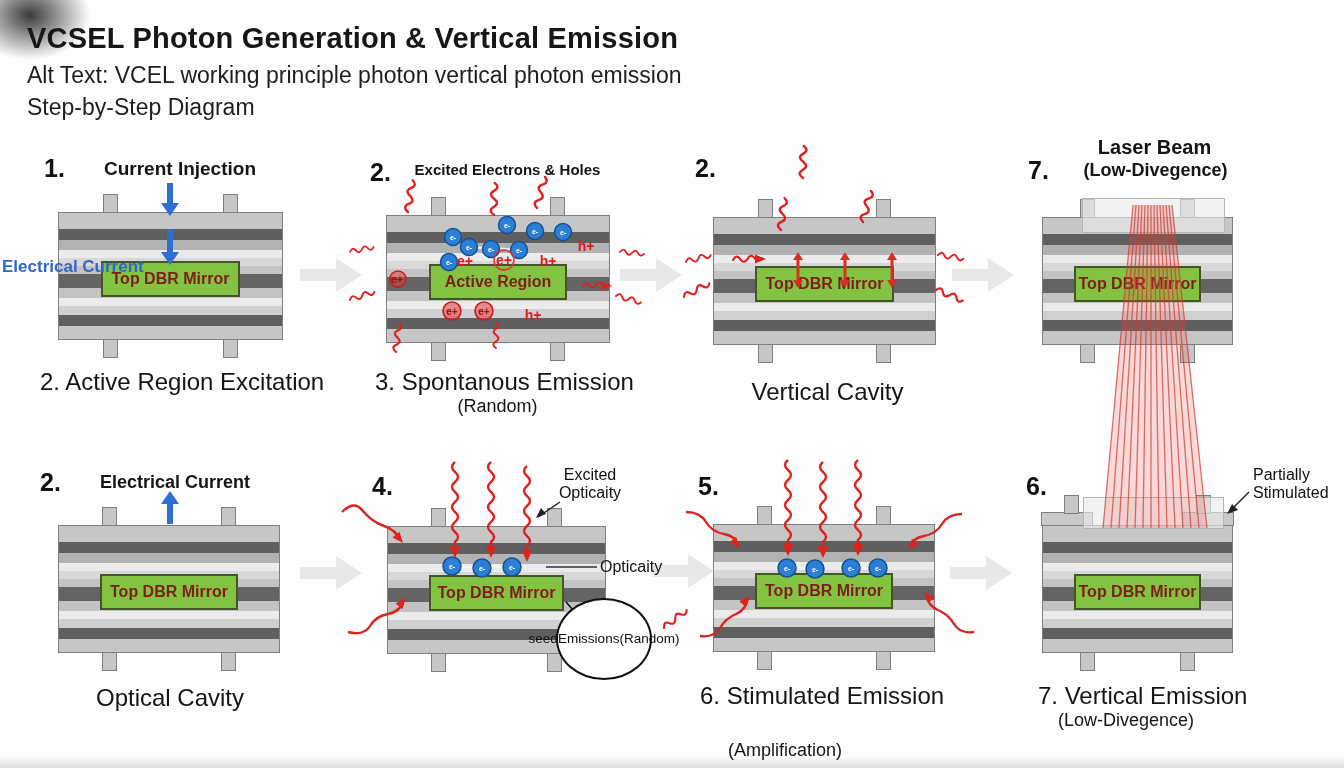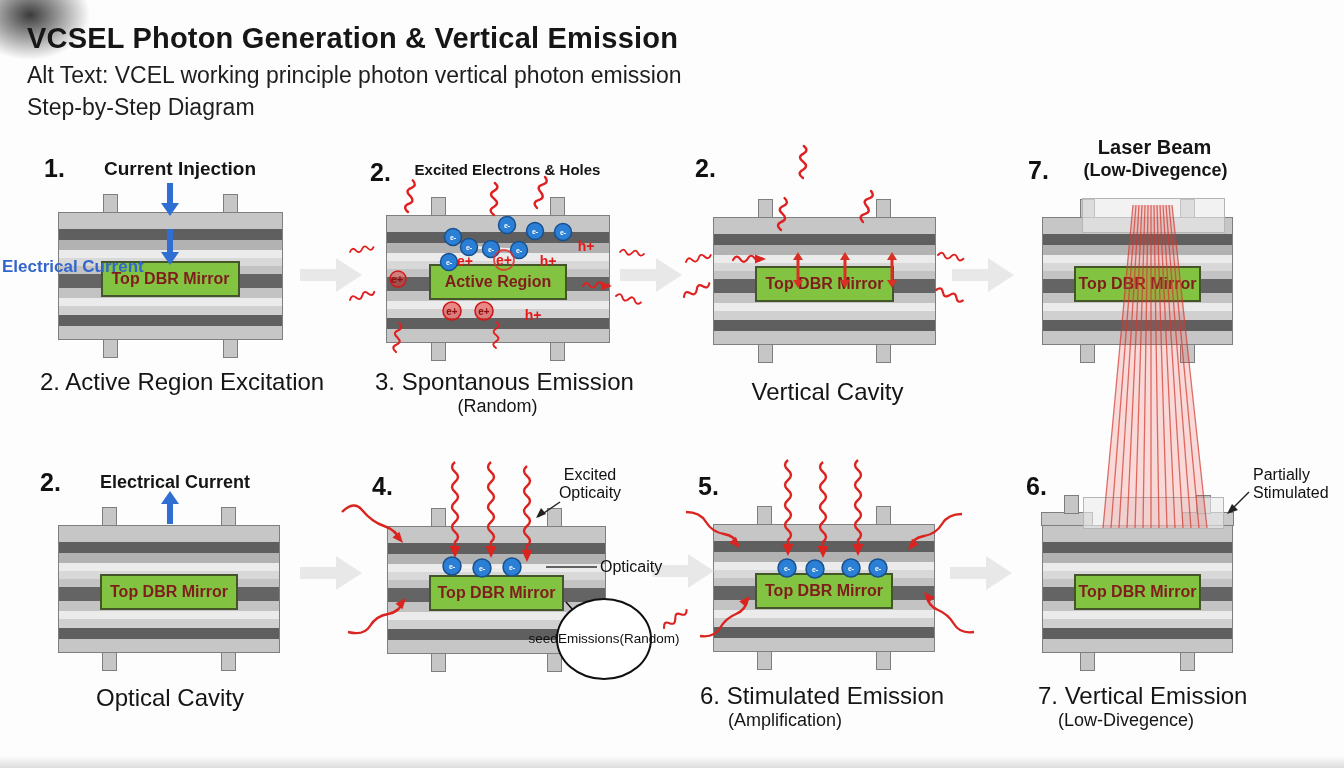--- a/index.html
+++ b/index.html
@@ -363,21 +363,21 @@
   <div class="abs heading" style="left:70px;top:472px;width:210px;font-size:18px">Electrical Current</div>
 
   <div class="abs side-blue" style="left:2px;top:257px">Electrical Current</div>
 
   <div class="abs caption" style="left:40px;top:368px;width:280px">2. Active Region Excitation</div>
   <div class="abs caption" style="left:375px;top:368px;width:245px">3. Spontanous Emission</div>
   <div class="abs caption-sub" style="left:375px;top:396px;width:245px">(Random)</div>
   <div class="abs caption" style="left:715px;top:378px;width:225px">Vertical Cavity</div>
   <div class="abs caption" style="left:60px;top:684px;width:220px">Optical Cavity</div>
   <div class="abs caption" style="left:700px;top:682px;text-align:left">6. Stimulated Emission</div>
-  <div class="abs caption-sub" style="left:728px;top:710px;text-align:left">(Amplification)</div>
+  <div class="abs caption-sub" style="left:728px;top:740px;text-align:left">(Amplification)</div>
   <div class="abs caption" style="left:1038px;top:682px;text-align:left">7. Vertical Emission</div>
   <div class="abs caption-sub" style="left:1058px;top:710px;text-align:left">(Low-Divegence)</div>
 
   <div class="abs annot" style="left:552px;top:466px;width:76px;text-align:center">
     <div>Excited</div>
     <div>Opticaity</div>
   </div>
   <div class="abs annot" style="left:600px;top:558px">Opticaity</div>
   <div class="abs annot" style="left:1253px;top:466px">
     <div>Partially</div>

